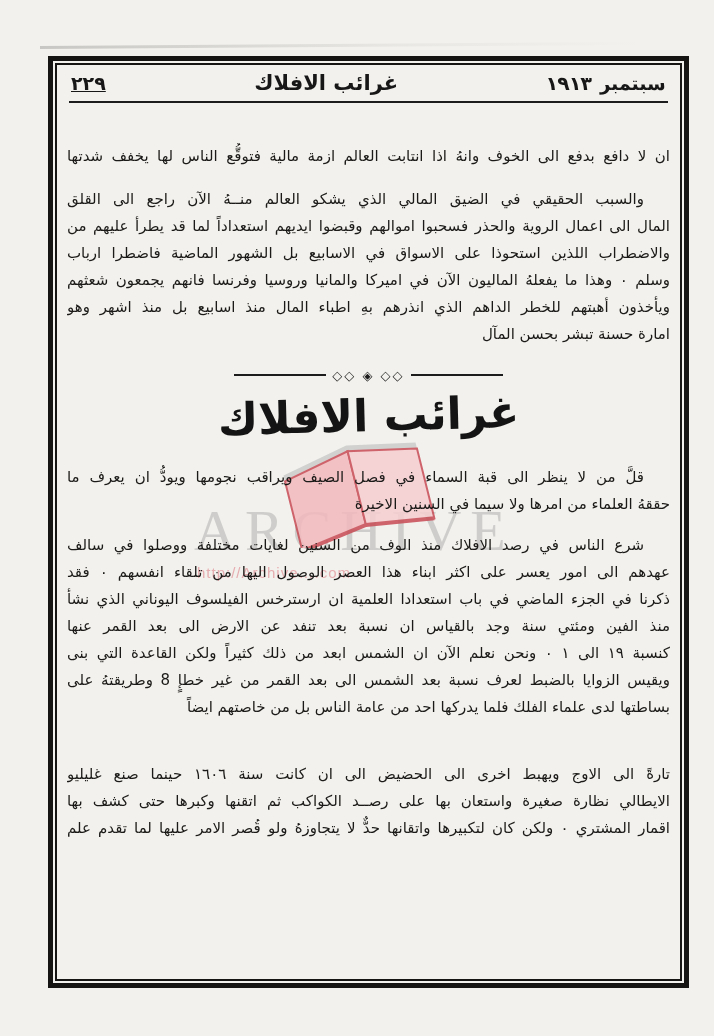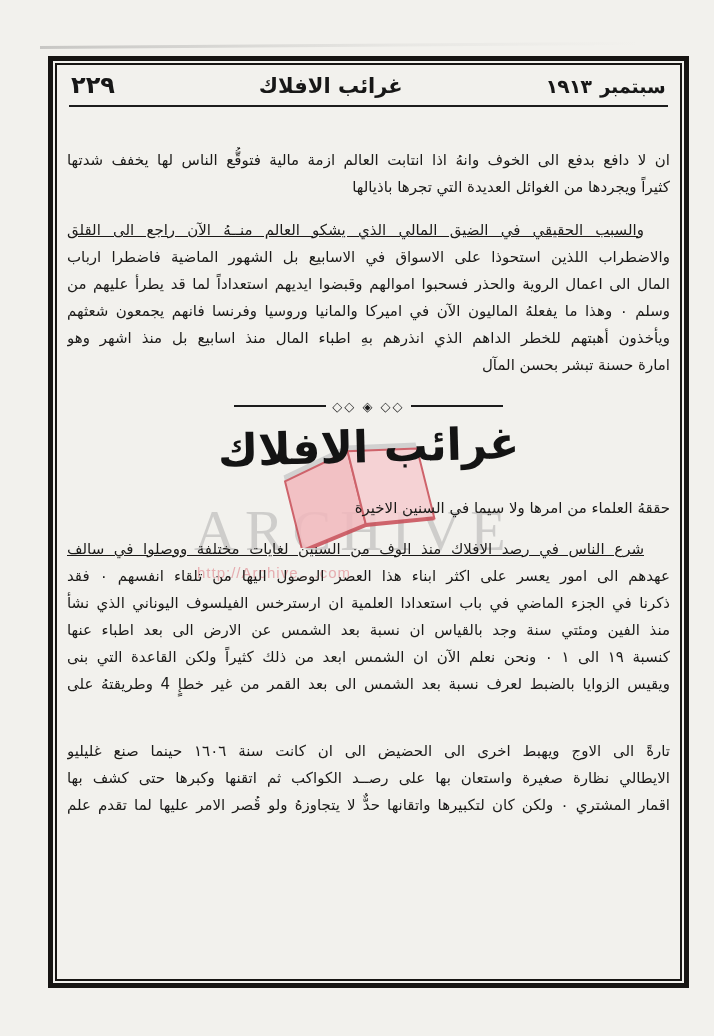--- a/index.html
+++ b/index.html
@@ -40,21 +40,21 @@
   .header {
     direction: rtl;
     display: flex;
     justify-content: space-between;
     align-items: baseline;
     padding: 6px 4px 4px 4px;
     color: #171717;
   }
   .hdr-date  { font-size: 19px; font-weight: 600; transform: skewX(6deg); }
   .hdr-title { font-size: 21px; font-weight: bold; }
-  .hdr-num   { font-size: 24px; font-weight: bold; letter-spacing: 1px; }
+  .hdr-num   { font-size: 19px; font-weight: bold; letter-spacing: 1px; text-decoration: underline; }
   .header-rule {
     border-bottom: 2px solid #1d1d1d;
     margin: 2px 2px 0 2px;
   }
   
   .body-text {
     direction: rtl;
     color: #1b1a18;
     font-size: 15px;
     position: relative;
@@ -63,21 +63,21 @@
   }
   .para { margin: 0; }
   .line {
     height: 27px;
     line-height: 27px;
     overflow: hidden;
     text-align: justify;
     text-align-last: justify;
   }
   .line.end { text-align-last: right; }
-  .line.indent { padding-right: 26px; text-decoration: underline; }
+  .line.indent { padding-right: 26px; }
   .p1 { margin-top: 10px; }
   .p2 { margin-top: 16px; }
   .p3 { margin-top: 16px; }
   .p4 { margin-top: 14px; }
   .p5 { margin-top: 40px; }
   
   .divider {
     margin-top: 18px;
     height: 18px;
     display: flex;
@@ -168,51 +168,52 @@
         <span class="hdr-date">سبتمبر ١٩١٣</span>
         <span class="hdr-title">غرائب الافلاك</span>
         <span class="hdr-num">٢٢٩</span>
       </div>
       <div class="header-rule"></div>
 
       <div class="body-text">
 
         <div class="para p1">
           <div class="line">ان لا دافع بدفع الى الخوف وانهُ اذا انتابت العالم ازمة مالية فتوقُّع الناس لها يخفف شدتها</div>
-          <div class="line end">كثيراً ويجردها من الغوائل العديدة التي تجرها باذيالها</div>
         </div>
 
         <div class="para p2">
           <div class="line indent">والسبب الحقيقي في الضيق المالي الذي يشكو العالم منــهُ الآن راجع الى القلق</div>
+          <div class="line">المال الى اعمال الروية والحذر فسحبوا اموالهم وقبضوا ايديهم استعداداً لما قد يطرأ عليهم من</div>
           <div class="line">والاضطراب اللذين استحوذا على الاسواق في الاسابيع بل الشهور الماضية فاضطرا ارباب</div>
-          <div class="line">المال الى اعمال الروية والحذر فسحبوا اموالهم وقبضوا ايديهم استعداداً لما قد يطرأ عليهم من</div>
           <div class="line">وسلم ۰ وهذا ما يفعلهُ الماليون الآن في اميركا والمانيا وروسيا وفرنسا فانهم يجمعون شعثهم</div>
           <div class="line">ويأخذون أهبتهم للخطر الداهم الذي انذرهم بهِ اطباء المال منذ اسابيع بل منذ اشهر وهو</div>
           <div class="line end">امارة حسنة تبشر بحسن المآل</div>
         </div>
 
         <div class="divider">
           <span class="seg"></span>
           <span class="orn">◇◇ ◈ ◇◇</span>
           <span class="seg"></span>
         </div>
 
         <div class="section-title">غرائب الافلاك</div>
 
         <div class="para p3">
+          <div class="line indent">قلَّ من لا ينظر الى قبة السماء في فصل الصيف ويراقب نجومها ويودُّ ان يعرف ما</div>
           <div class="line end">حققهُ العلماء من امرها ولا سيما في السنين الاخيرة</div>
         </div>
 
         <div class="para p4">
           <div class="line indent">شرع الناس في رصد الافلاك منذ الوف من السنين لغايات مختلفة ووصلوا في سالف</div>
           <div class="line">عهدهم الى امور يعسر على اكثر ابناء هذا العصر الوصول اليها من تلقاء انفسهم ۰ فقد</div>
           <div class="line">ذكرنا في الجزء الماضي في باب استعدادا العلمية ان ارسترخس الفيلسوف اليوناني الذي نشأ</div>
-          <div class="line">منذ الفين ومئتي سنة وجد بالقياس ان نسبة بعد الشمس عن الارض الى بعد اطباء عنها</div>
+          <div class="line">منذ الفين ومئتي سنة وجد بالقياس ان نسبة بعد تنفد عن الارض الى بعد القمر عنها</div>
           <div class="line">كنسبة ١٩ الى ١ ۰ ونحن نعلم الآن ان الشمس ابعد من ذلك كثيراً ولكن القاعدة التي بنى</div>
-          <div class="line">ويقيس الزوايا بالضبط لعرف نسبة بعد الشمس الى بعد القمر من غير خطإٍ 4 وطريقتهُ على</div>
+          <div class="line">ويقيس الزوايا بالضبط لعرف نسبة بعد الشمس الى بعد القمر من غير خطإٍ 8 وطريقتهُ على</div>
+          <div class="line end">بساطتها لدى علماء الفلك فلما يدركها احد من عامة الناس بل من خاصتهم ايضاً</div>
         </div>
 
         <div class="para p5">
           <div class="line">تارةً الى الاوج ويهبط اخرى الى الحضيض الى ان كانت سنة ١٦٠٦ حينما صنع غليليو</div>
           <div class="line">الايطالي نظارة صغيرة واستعان بها على رصــد الكواكب ثم اتقنها وكبرها حتى كشف بها</div>
           <div class="line">اقمار المشتري ۰ ولكن كان لتكبيرها واتقانها حدٌّ لا يتجاوزهُ ولو قُصر الامر عليها لما تقدم علم</div>
         </div>
 
       </div>
     </div>

